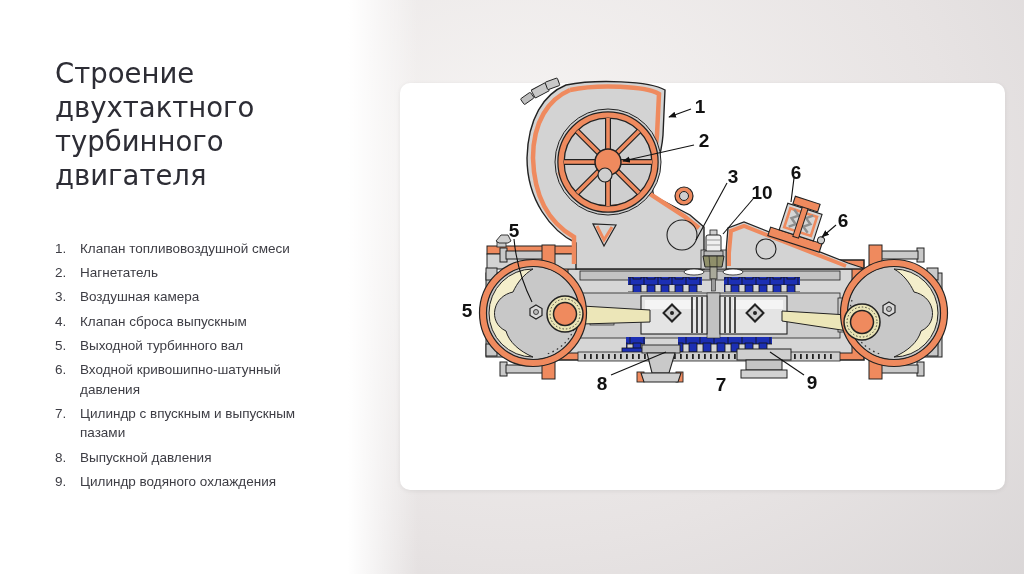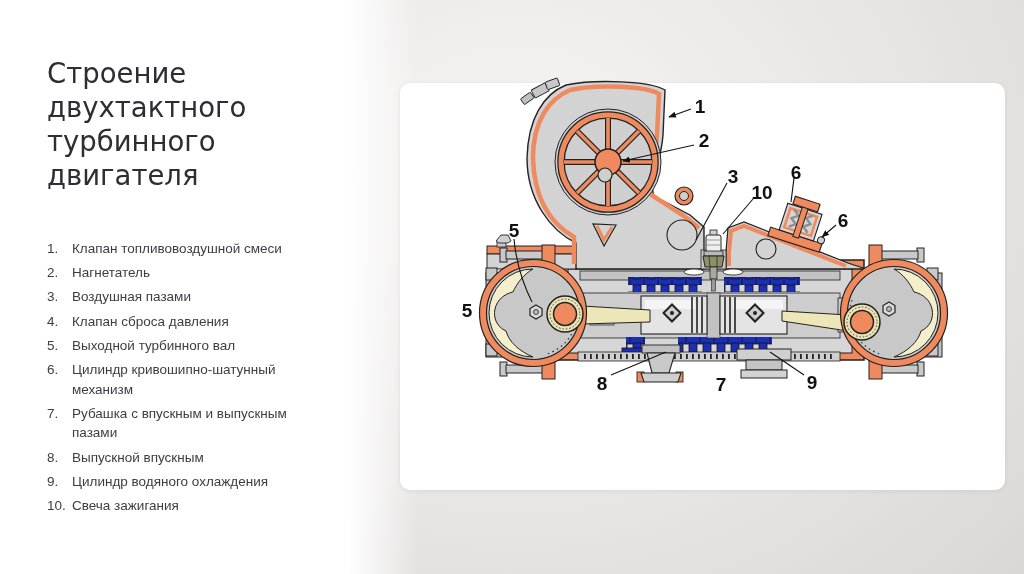--- a/index.html
+++ b/index.html
@@ -2,21 +2,21 @@
 <html><head>
 <meta charset="utf-8">
 <style>
   html,body{margin:0;padding:0;}
   body{width:1024px;height:574px;overflow:hidden;background:#ffffff;font-family:"Liberation Sans",sans-serif;position:relative;}
   .bg-right{position:absolute;top:0;bottom:0;left:348px;right:0;
     background:
       linear-gradient(to right,#ffffff 0px,rgba(255,255,255,0) 70px),
       radial-gradient(130% 130% at 25% 30%, #f7f5f4 0%, #e7e3e3 50%, #d1cecf 100%);
   }
-  .left-panel{position:absolute;left:47px;top:0;width:330px;}
+  .left-panel{position:absolute;left:55px;top:0;width:330px;}
   .title{margin:56px 0 0 0;width:300px;font-size:27.5px;line-height:34px;font-weight:500;color:#2d2d35;font-family:"DejaVu Sans",sans-serif;}
   .parts{position:absolute;left:0;top:239px;width:258px;margin:0;padding:0;list-style:none;}
   .parts li{display:flex;margin:0 0 4.6px 0;font-size:13.5px;line-height:19.6px;color:#3d3d44;}
   .parts .num{width:25px;flex:0 0 25px;}
   .parts .txt{flex:1;}
   .card{position:absolute;left:400px;top:83px;width:605px;height:407px;background:#ffffff;border-radius:10px;box-shadow:0 1px 5px rgba(0,0,0,0.07);}
   svg.diagram{position:absolute;left:0;top:0;width:1024px;height:574px;}
   svg .figure-label{font-family:"Liberation Sans",sans-serif;font-weight:bold;font-size:19px;fill:#111;text-anchor:middle;}
 </style>
 </head>
@@ -30,49 +30,45 @@
       <li>
         <span class="num">1.</span>
         <span class="txt">Клапан топливовоздушной смеси</span>
       </li>
       <li>
         <span class="num">2.</span>
         <span class="txt">Нагнетатель</span>
       </li>
       <li>
         <span class="num">3.</span>
-        <span class="txt">Воздушная пазами</span>
+        <span class="txt">Воздушная камера</span>
       </li>
       <li>
         <span class="num">4.</span>
-        <span class="txt">Клапан сброса давления</span>
+        <span class="txt">Клапан сброса выпускным</span>
       </li>
       <li>
         <span class="num">5.</span>
         <span class="txt">Выходной турбинного вал</span>
       </li>
       <li>
         <span class="num">6.</span>
-        <span class="txt">Цилиндр кривошипно-шатунный механизм</span>
+        <span class="txt">Входной кривошипно-шатунный давления</span>
       </li>
       <li>
         <span class="num">7.</span>
-        <span class="txt">Рубашка с впускным и выпускным пазами</span>
+        <span class="txt">Цилиндр с впускным и выпускным пазами</span>
       </li>
       <li>
         <span class="num">8.</span>
-        <span class="txt">Выпускной впускным</span>
+        <span class="txt">Выпускной давления</span>
       </li>
       <li>
         <span class="num">9.</span>
         <span class="txt">Цилиндр водяного охлаждения</span>
-      </li>
-      <li>
-        <span class="num">10.</span>
-        <span class="txt">Свеча зажигания</span>
       </li>
     </ol>
 </div>
 
 <div class="card"></div>
 
 <svg class="diagram" viewBox="0 0 1024 574">
   <defs>
     <pattern id="teethUp" width="14" height="15" patternUnits="userSpaceOnUse">
       <rect x="0" y="7" width="14" height="8" fill="#1c2fb4" stroke="#111" stroke-width="0.8"></rect>

